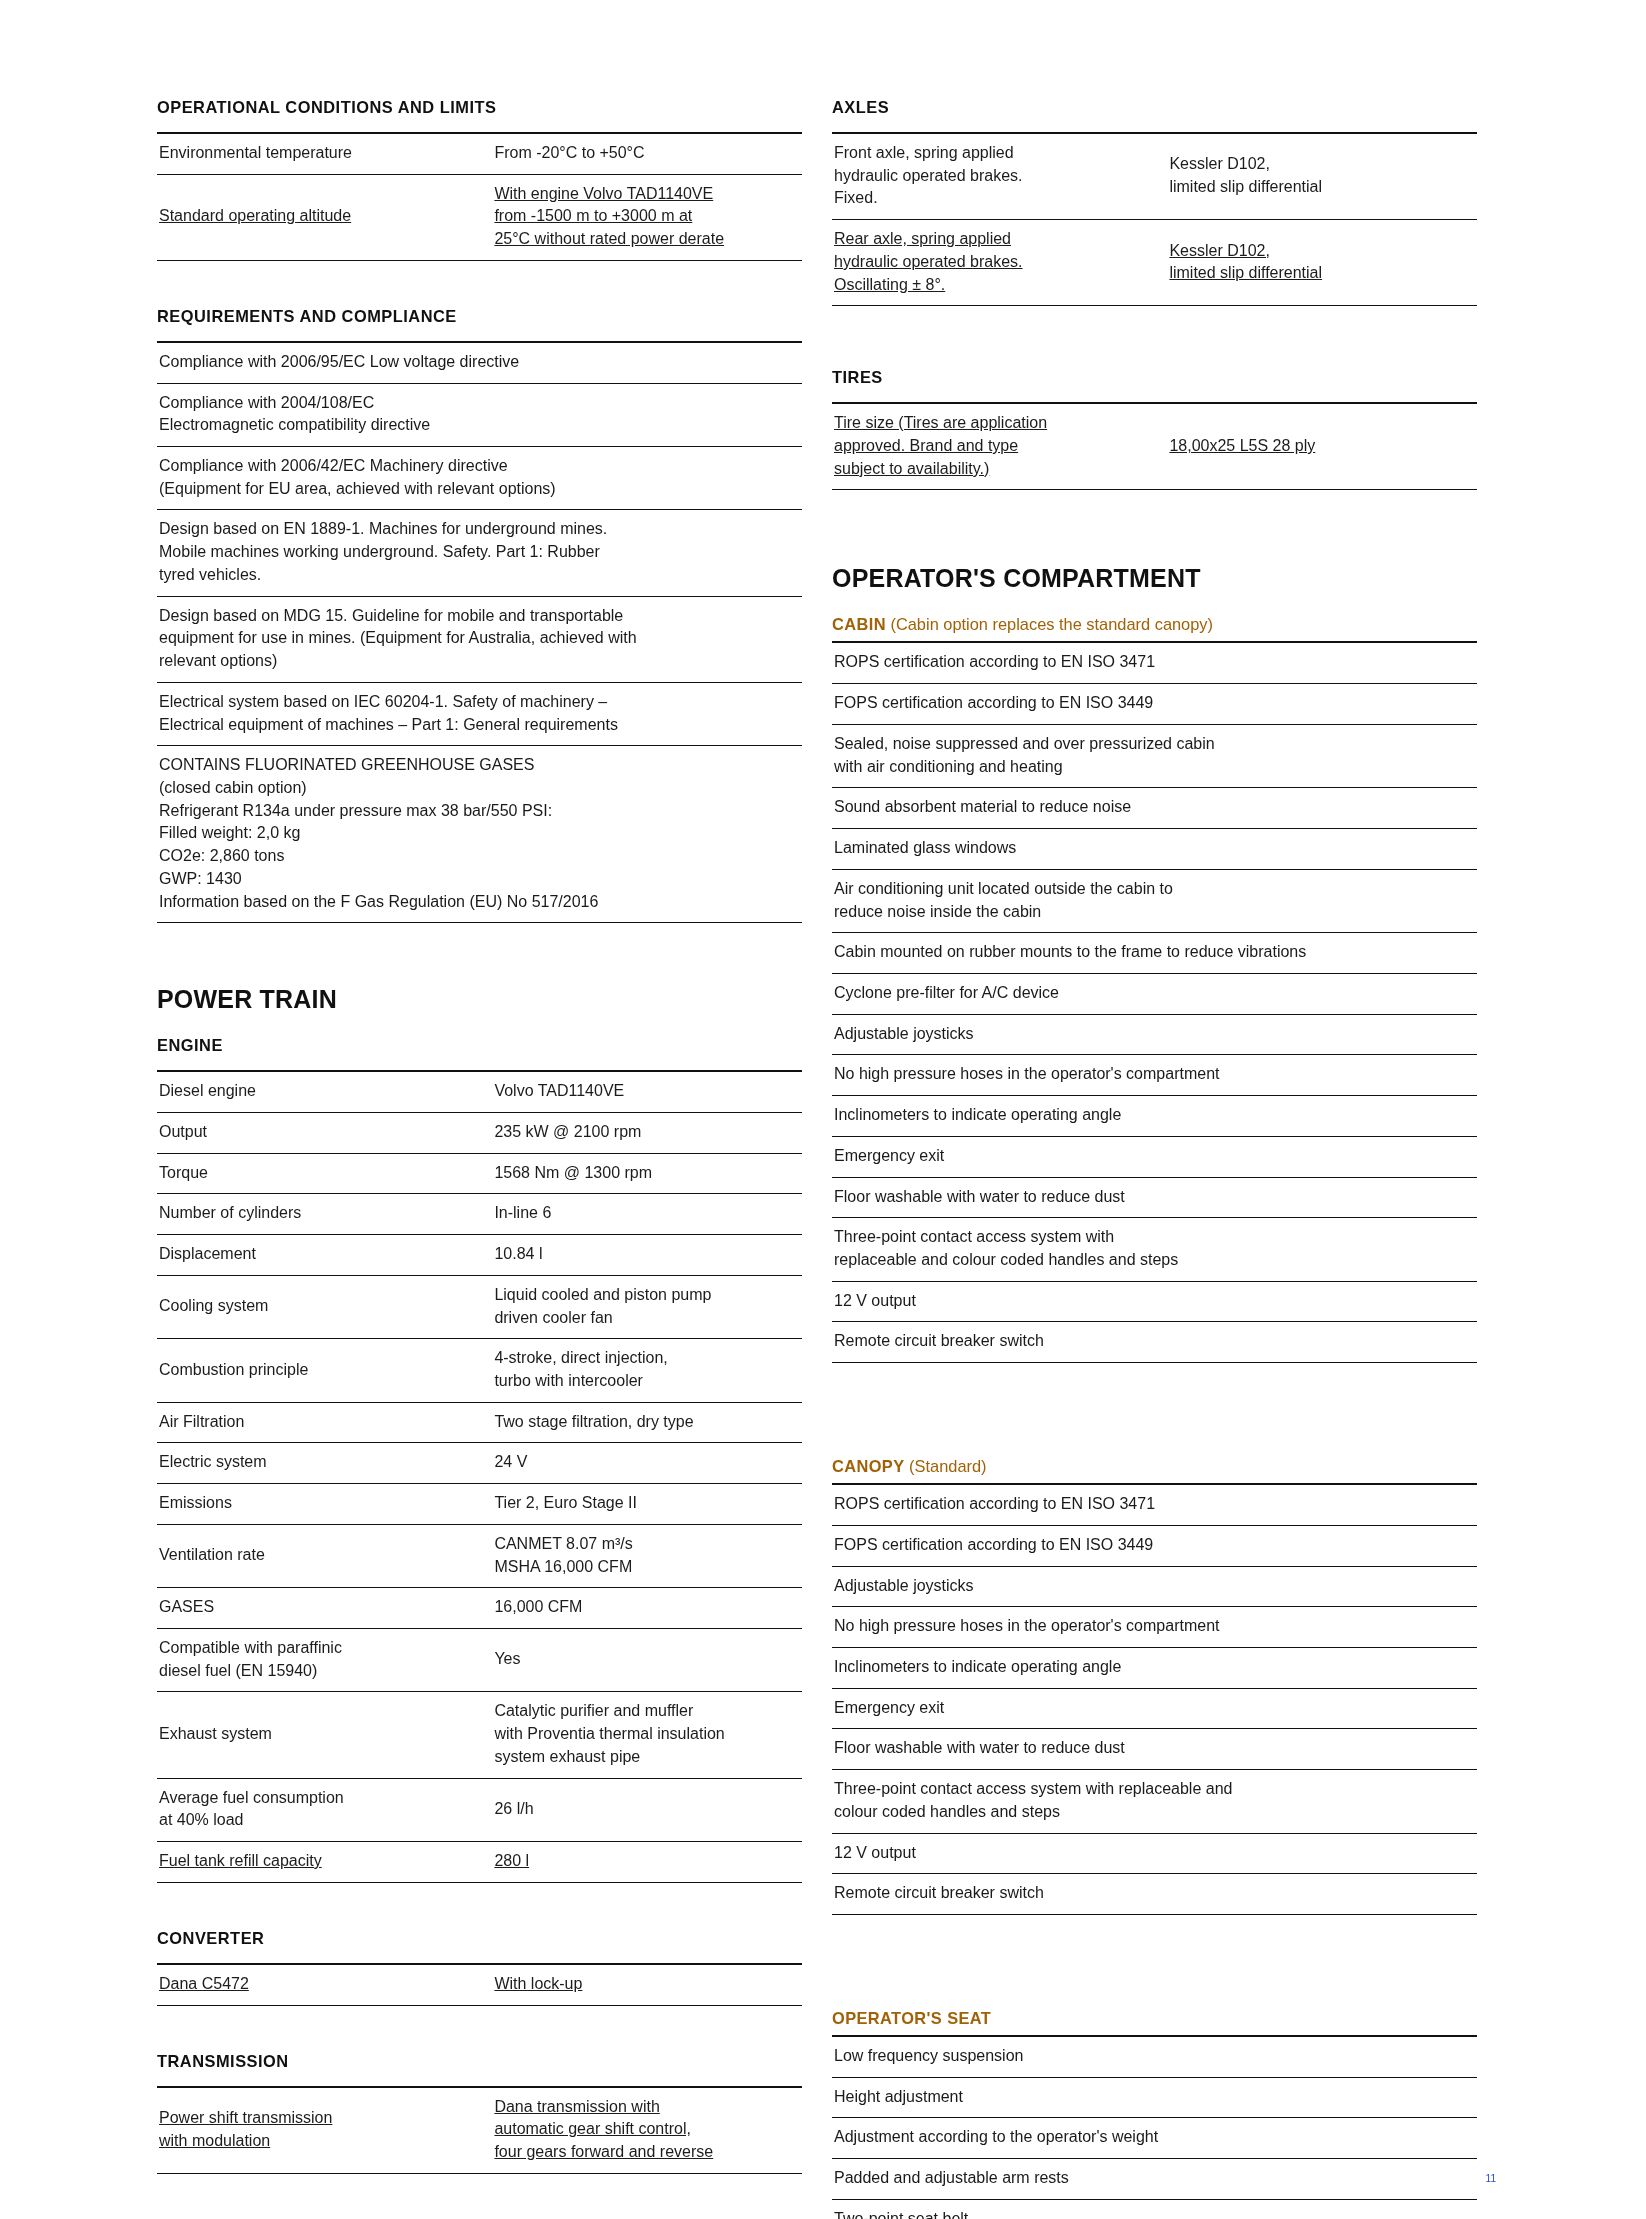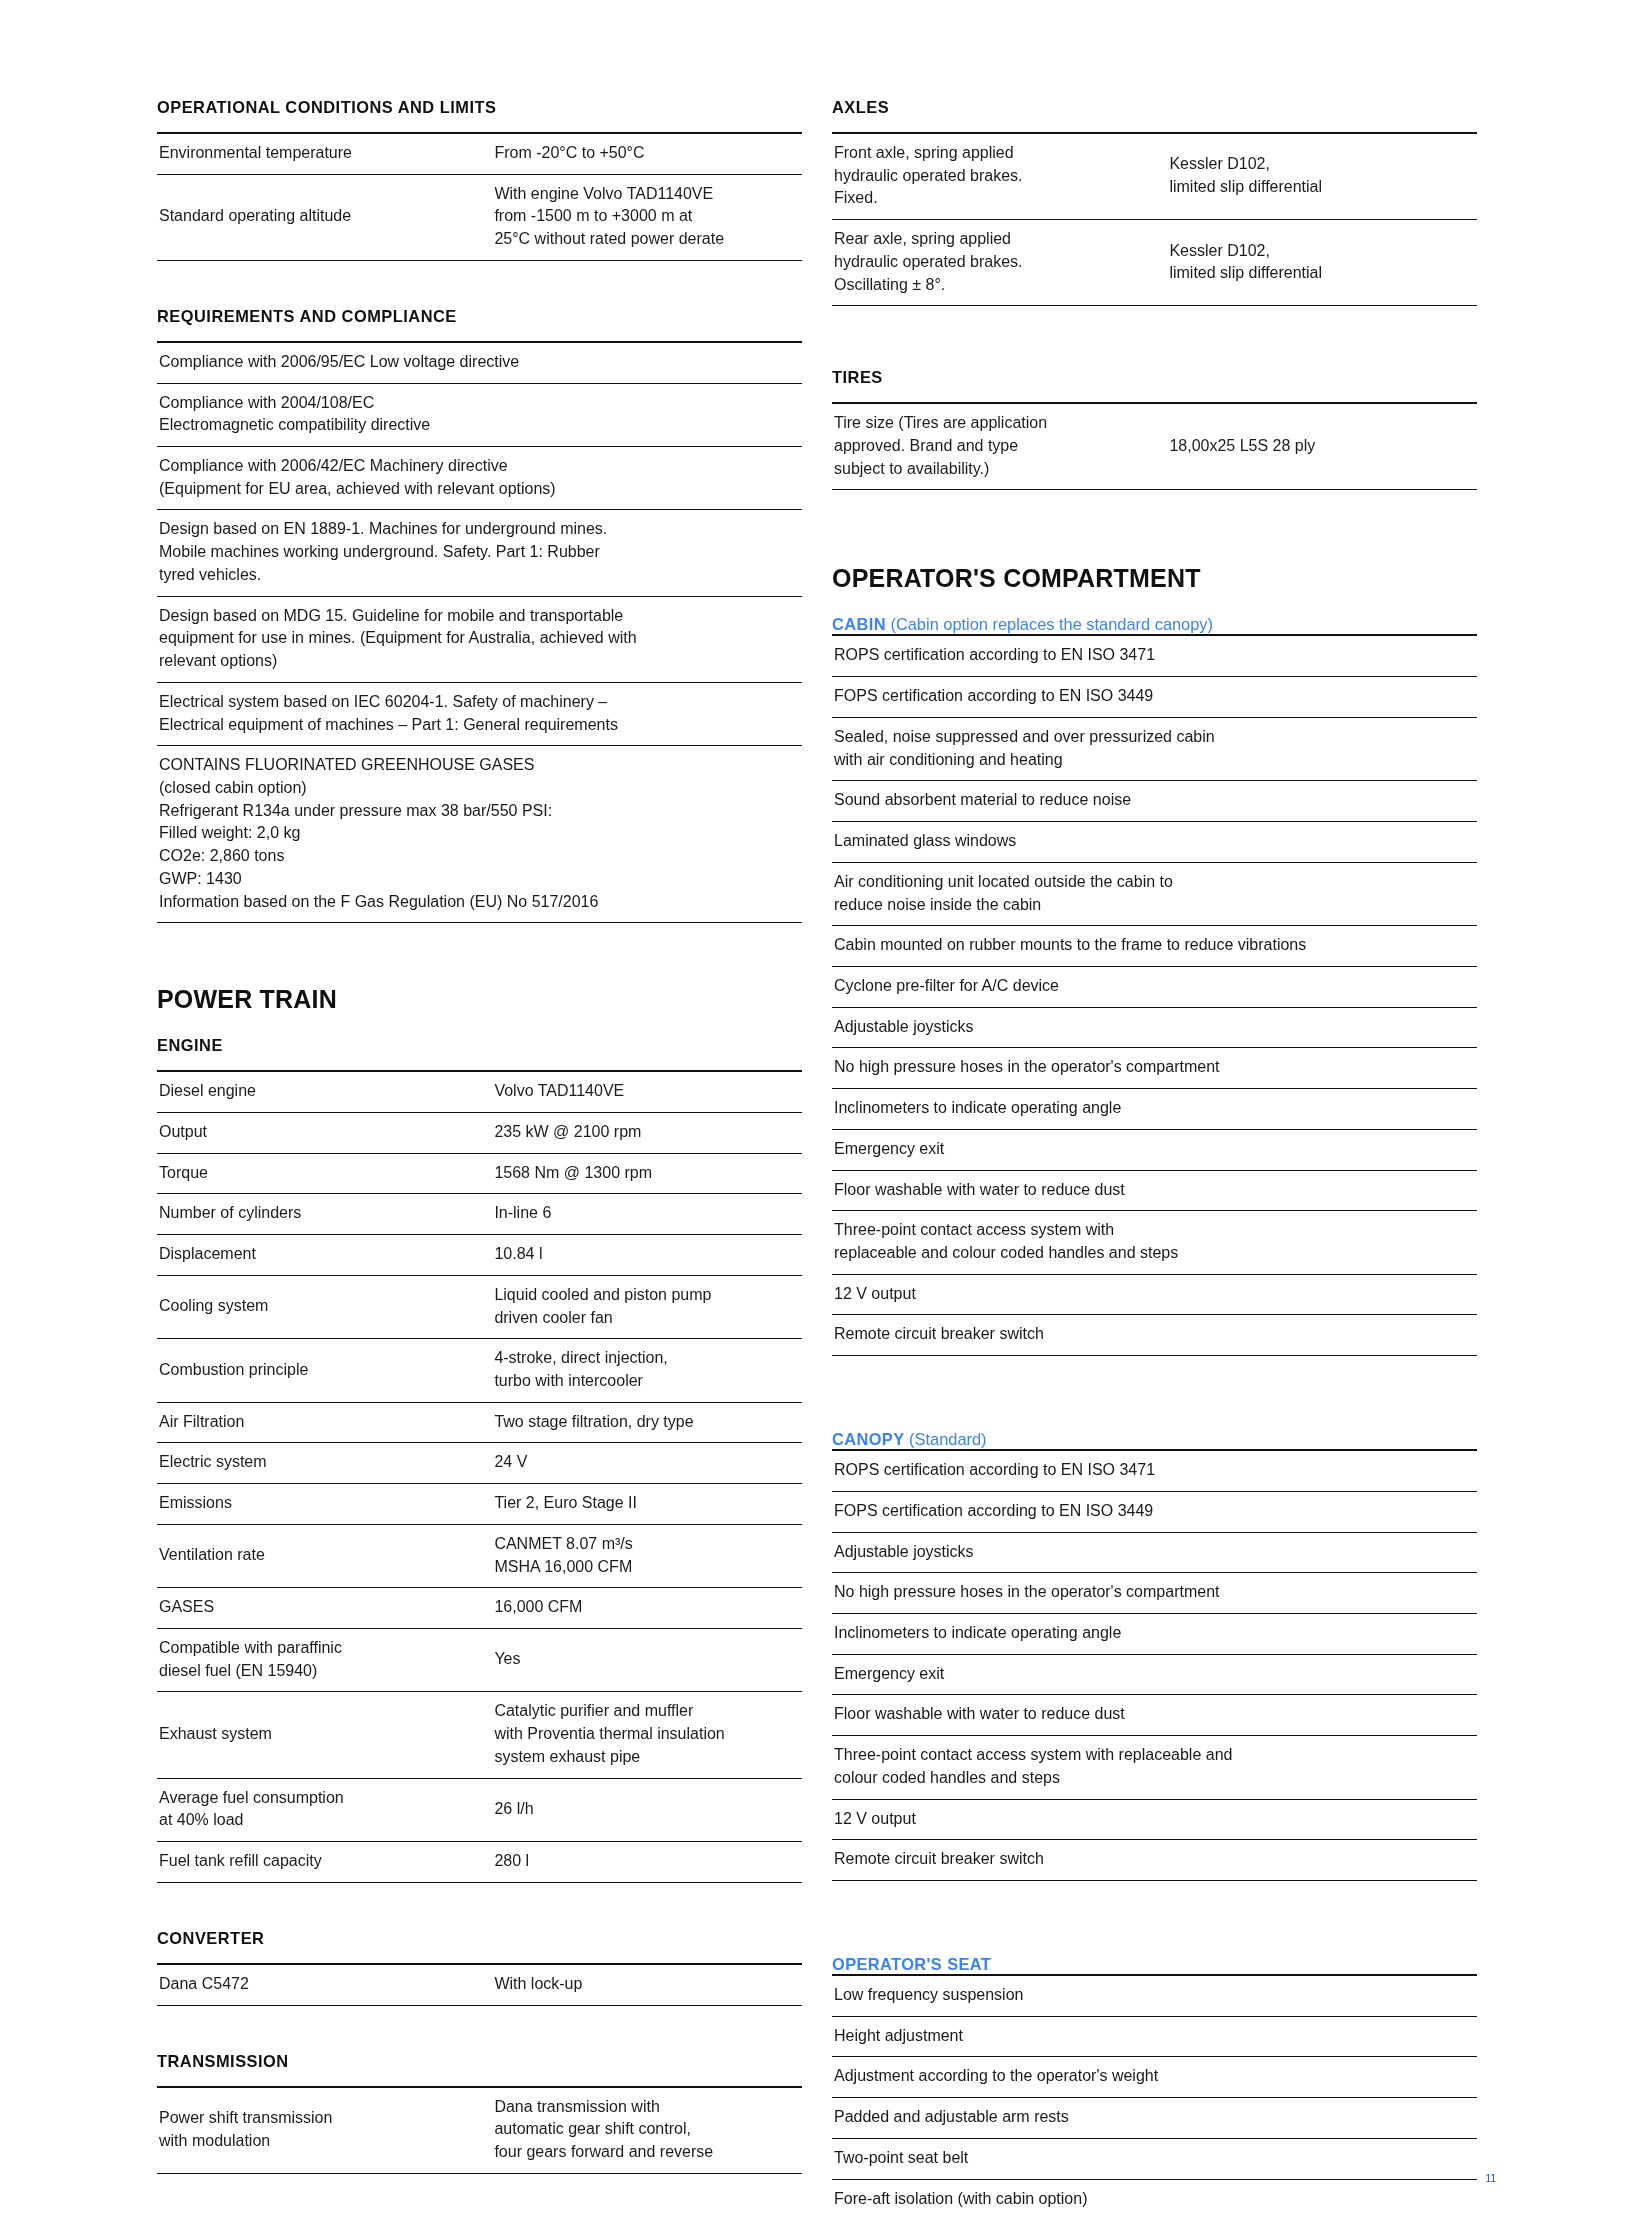--- a/index.html
+++ b/index.html
@@ -38,21 +38,23 @@
   }
   .sec-heading {
     font-size: 16.4px;
     font-weight: 700;
     letter-spacing: 0.5px;
     color: #111;
     padding-bottom: 15px;
   }
   .sub-heading {
     font-size: 16.4px;
-    color: #3b82f6;
+    color: #a16207;
+    padding-bottom: 7px;
+    margin-top: 20px;
   }
   .sub-heading .b { font-weight: 700; letter-spacing: 0.4px; }
   .sub-heading .n { font-weight: 400; }
 
   
   table.spec {
     width: 100%;
     border-collapse: collapse;
     table-layout: fixed;
   }
@@ -61,21 +63,21 @@
   table.spec td {
     font-size: 16px;
     line-height: 1.42;
     color: #1c1c1c;
     padding: 8px 2px 9px 2px;
     border-bottom: 1.4px solid #111;
     vertical-align: middle;
   }
   table.spec td.label { width: 52%; padding-right: 12px; }
   table.spec td.value { width: 48%; }
-  table.spec tr:last-child td { border-bottom: 1.4px solid #111; }
+  table.spec tr:last-child td { border-bottom: 1.4px solid #111; text-decoration: underline; }
 
   
   table.spec.lw td.label { width: 52%; }
   table.spec.lw td.value { width: 48%; }
 
   .block {
     font-size: 16px;
     line-height: 1.42;
     padding: 8px 2px 9px 2px;
     border-bottom: 1.4px solid #111;

